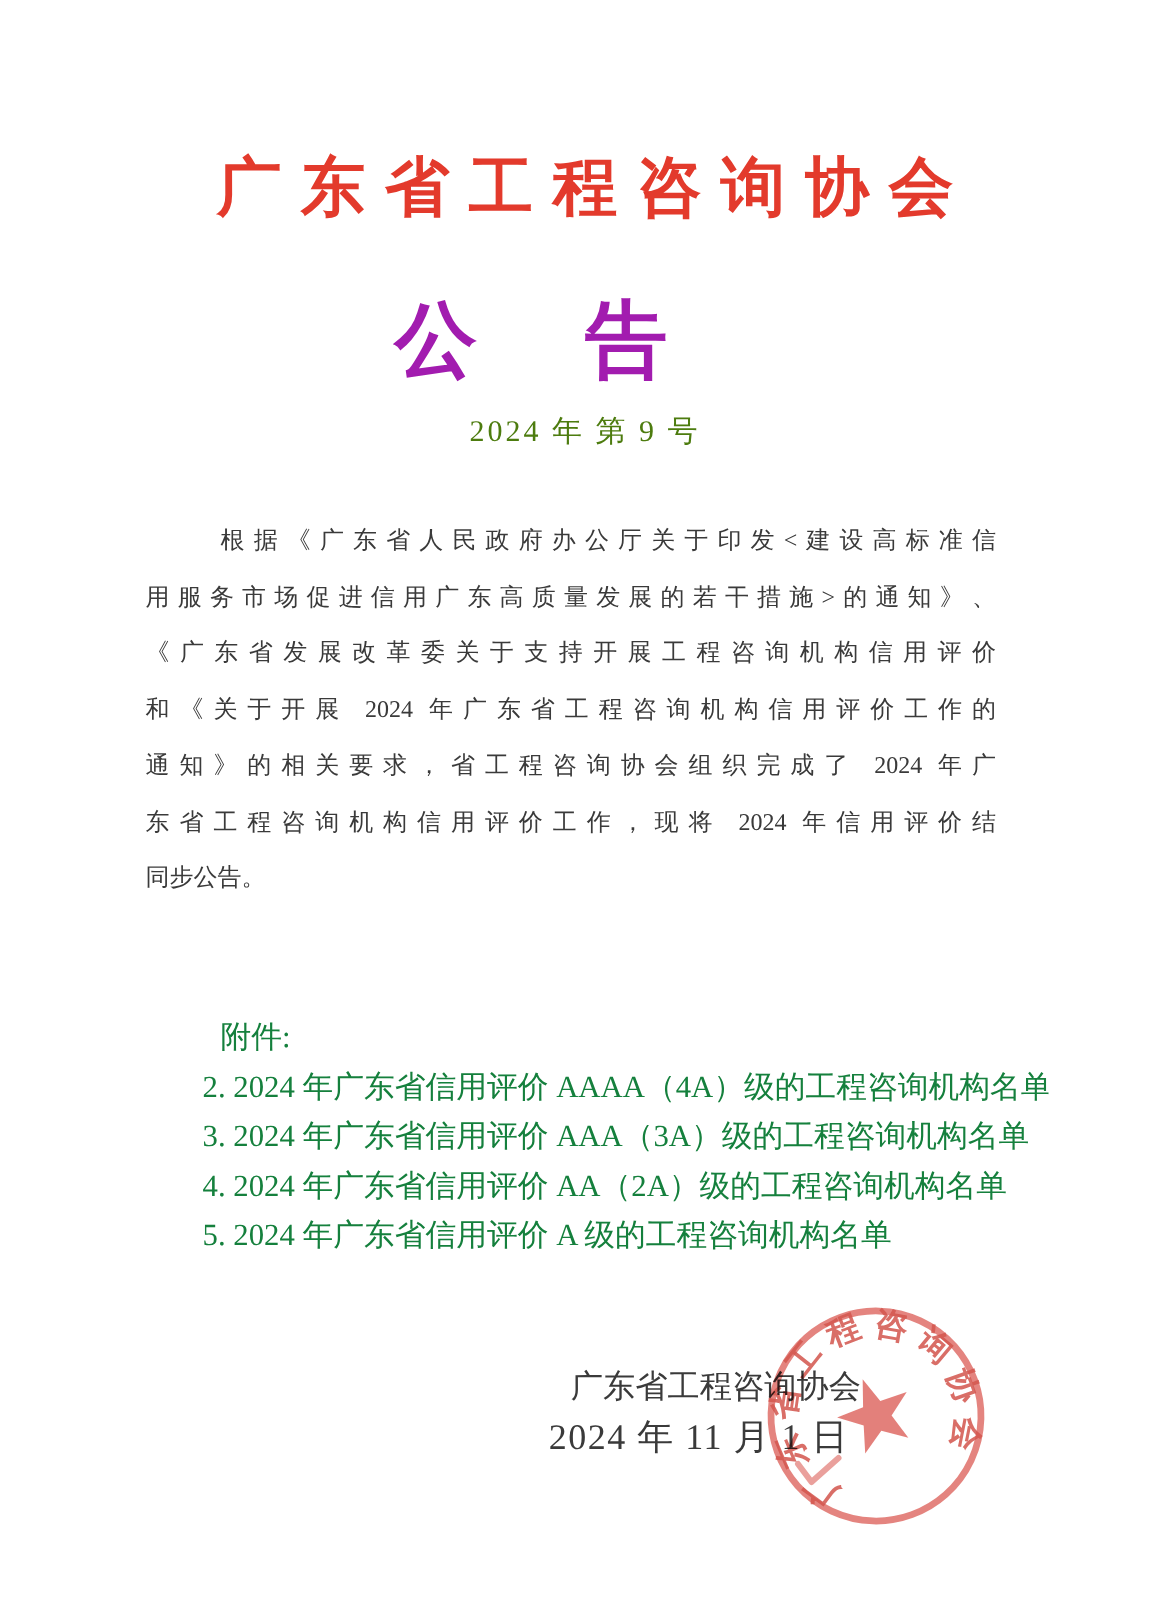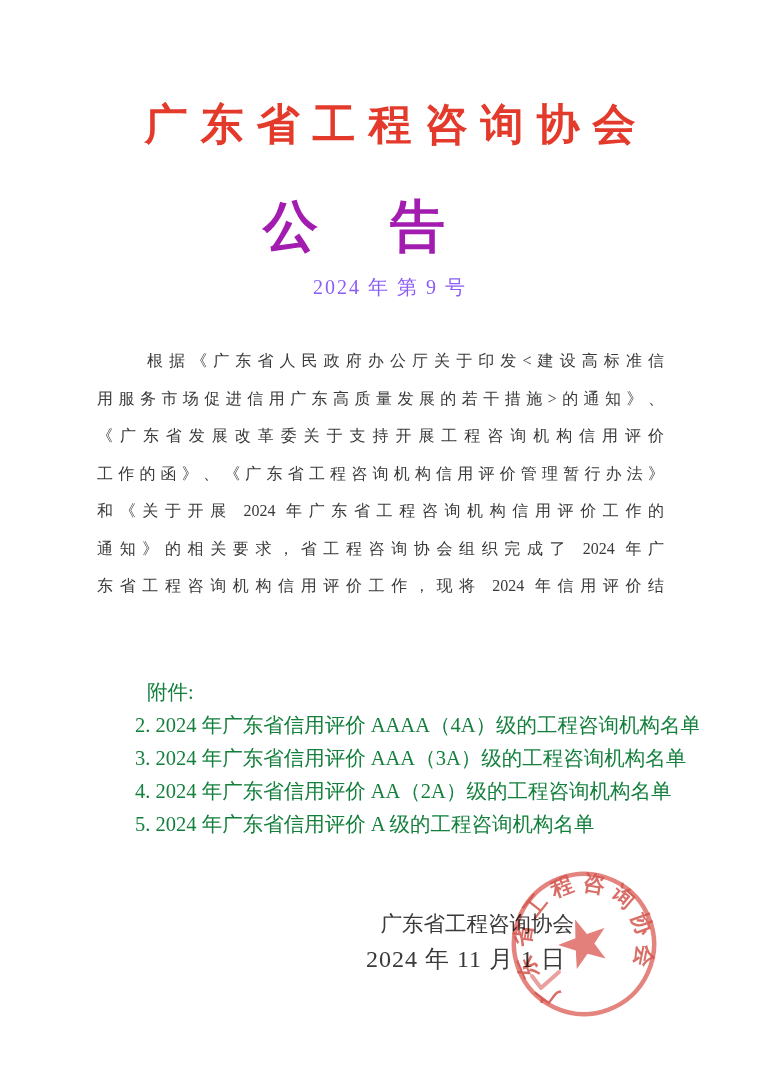--- a/index.html
+++ b/index.html
@@ -42,21 +42,21 @@
     white-space: nowrap;
   }
   .doc-number {
     position: absolute;
     top: 274px;
     left: 0;
     width: 780px;
     text-align: center;
     font-size: 20px;
     letter-spacing: 2px;
-    color: #8b5cf6;
+    color: #4d7c0f;
   }
   .body-block {
     position: absolute;
     top: 342px;
     left: 97px;
     width: 567px;
     font-size: 16px;
     line-height: 37.5px;
     color: #3a3a3a;
   }
@@ -108,24 +108,24 @@
   <div class="gonggao-wrap">
     <span class="gonggao">公告</span>
   </div>
 
   <div class="doc-number">2024 年 第 9 号</div>
 
   <div class="body-block">
     <div class="body-line first">根据《广东省人民政府办公厅关于印发&lt;建设高标准信</div>
     <div class="body-line">用服务市场促进信用广东高质量发展的若干措施&gt;的通知》、</div>
     <div class="body-line">《广东省发展改革委关于支持开展工程咨询机构信用评价</div>
-    <div class="body-line">工作的函》、《广东省工程咨询机构信用评价管理暂行办法》</div>
     <div class="body-line">和《关于开展 2024 年广东省工程咨询机构信用评价工作的</div>
     <div class="body-line">通知》的相关要求，省工程咨询协会组织完成了 2024 年广</div>
     <div class="body-line">东省工程咨询机构信用评价工作，现将 2024 年信用评价结</div>
+    <div class="body-line last">同步公告。</div>
   </div>
 
   <div class="attachments">
     <div class="attach-heading">附件:</div>
     <div class="attach-item">2. 2024 年广东省信用评价 AAAA（4A）级的工程咨询机构名单</div>
     <div class="attach-item">3. 2024 年广东省信用评价 AAA（3A）级的工程咨询机构名单</div>
     <div class="attach-item">4. 2024 年广东省信用评价 AA（2A）级的工程咨询机构名单</div>
     <div class="attach-item">5. 2024 年广东省信用评价 A 级的工程咨询机构名单</div>
   </div>
 

